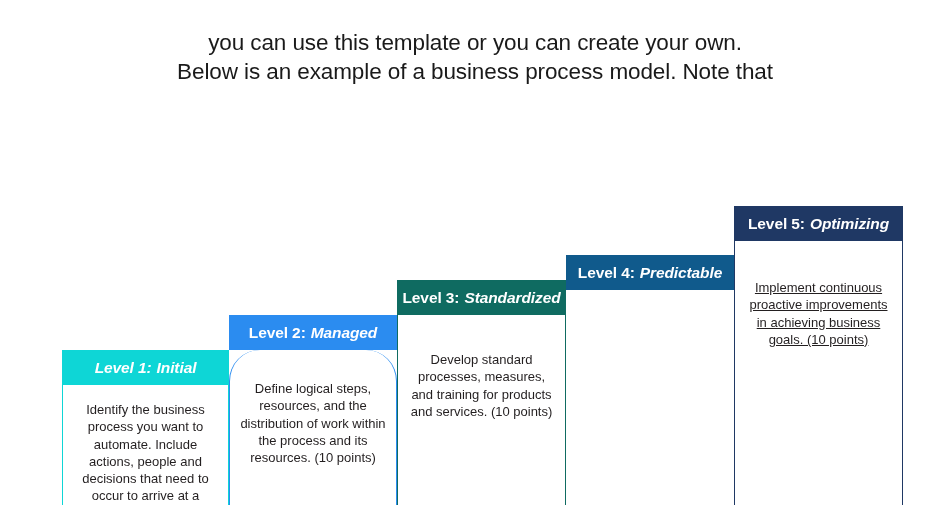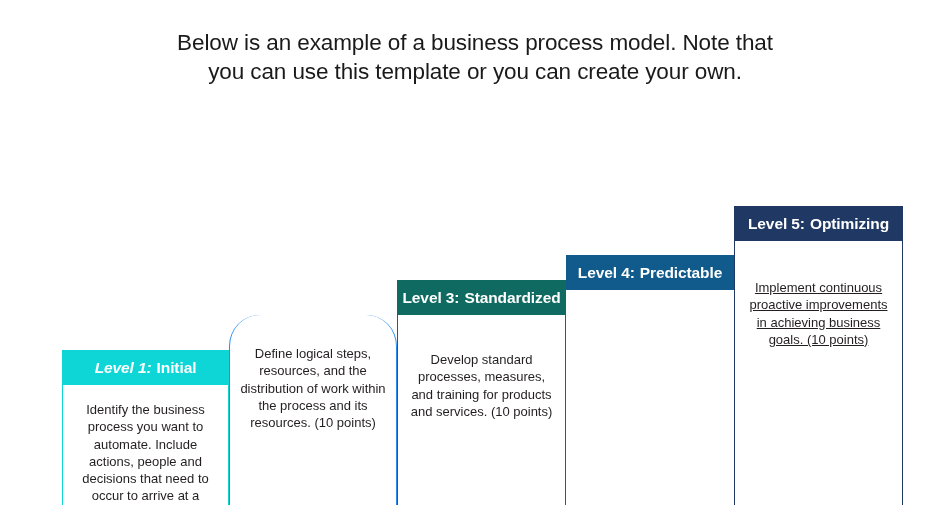--- a/index.html
+++ b/index.html
@@ -63,20 +63,21 @@
     line-height: 1;
     white-space: nowrap;
     letter-spacing: -0.1px;
   }
   .level-header .lnum {
     font-weight: bold;
     font-style: normal;
   }
   .level-header .lname {
     font-weight: bold;
+    font-style: italic;
     margin-left: 5px;
     text-align: right;
   }
   
   .level.l1 .level-header .lnum {
     font-style: italic;
   }
   .level-body {
     box-sizing: border-box;
     flex: 1 1 auto;
@@ -101,35 +102,39 @@
   .level.l3 { left: 397px; top: 240px; width: 169px; height: 256px; z-index: 3; }
   .level.l4 { left: 566px; top: 215px; width: 168px; height: 293px; z-index: 2; }
   .level.l5 { left: 734px; top: 166px; width: 169px; height: 330px; z-index: 1; }
 </style>
 </head>
 <body>
 
 <div id="slide">
 
   <div id="title-block">
+    <span class="tline">you can use this template or you can create your own.</span>
     <span class="tline">Below is an example of a business process model. Note that</span>
-    <span class="tline">you can use this template or you can create your own.</span>
   </div>
 
   <div id="staircase">
 
     <div class="level l1">
       <div class="level-header" style="background: rgb(14, 214, 214);">
         <span class="lnum">Level 1:</span>
         <span class="lname">Initial</span>
       </div>
       <div class="level-body" style="border-color: rgb(14, 214, 214);">Identify the business process you want to automate. Include actions, people and decisions that need to occur to arrive at a desired result. (10 points)</div>
     </div>
 
     <div class="level l2">
+      <div class="level-header" style="background: rgb(43, 140, 240);">
+        <span class="lnum">Level 2:</span>
+        <span class="lname">Managed</span>
+      </div>
       <div class="level-body" style="border-color: rgb(43, 140, 240);">Define logical steps, resources, and the distribution of work within the process and its resources. (10 points)</div>
     </div>
 
     <div class="level l3">
       <div class="level-header" style="background: rgb(15, 107, 97);">
         <span class="lnum">Level 3:</span>
         <span class="lname">Standardized</span>
       </div>
       <div class="level-body" style="border-color: rgb(15, 107, 97);">Develop standard processes, measures, and training for products and services. (10 points)</div>
     </div>

